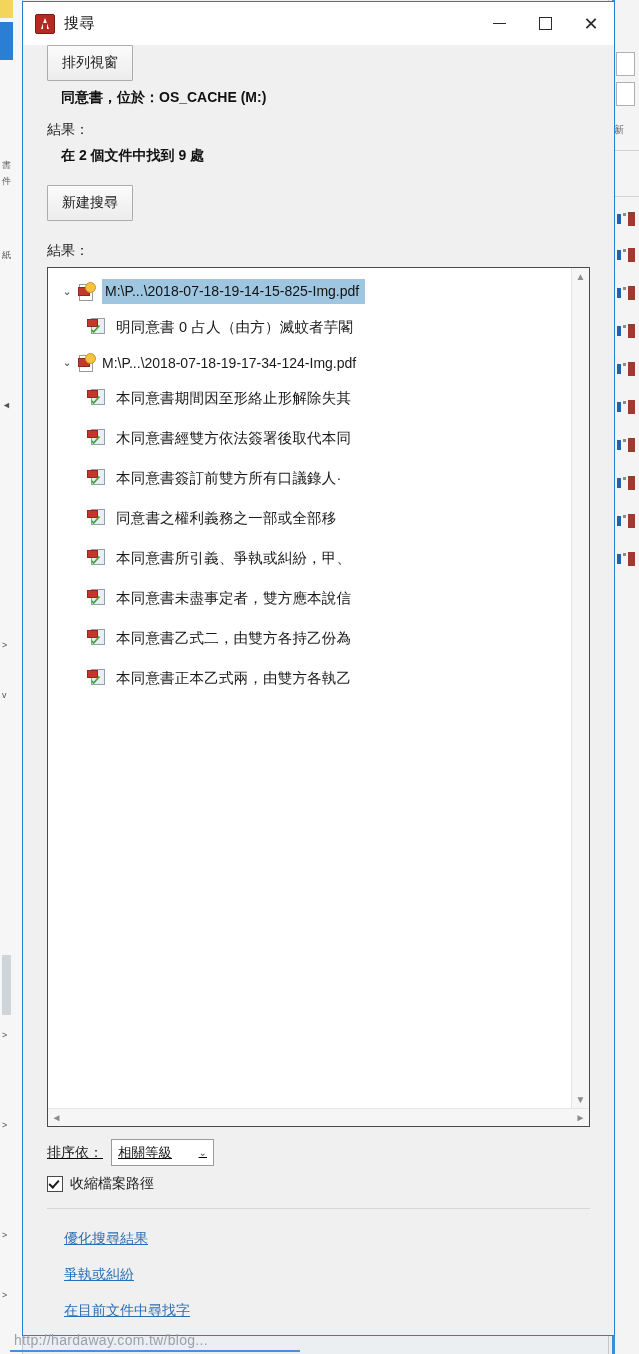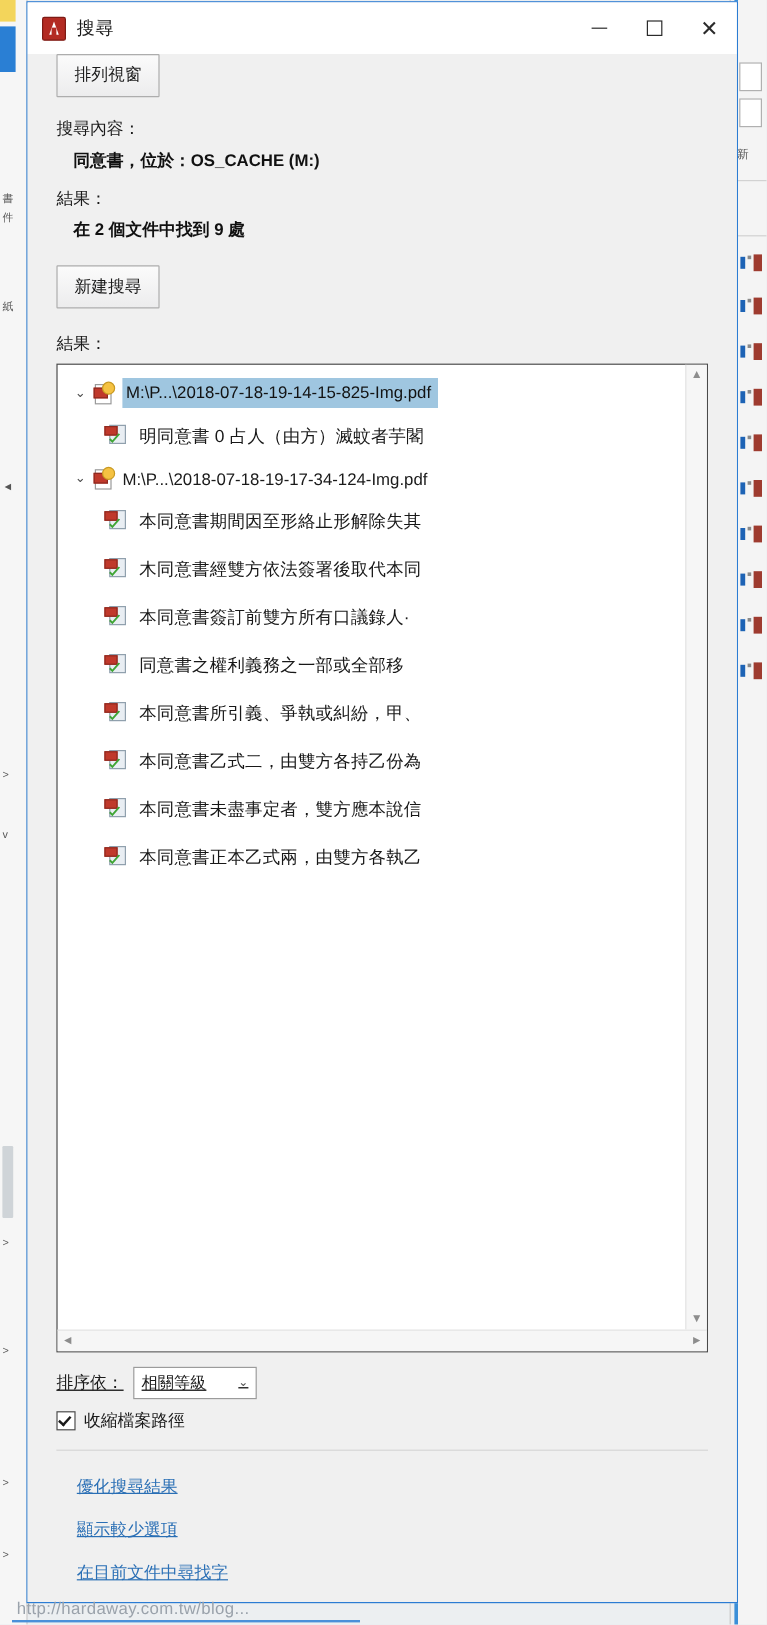--- a/index.html
+++ b/index.html
@@ -430,21 +430,20 @@
         <div class="win-btn">
             <span class="ex">✕</span>
           </div>
       </div>
     </div>
 
     <div class="content">
 
       <div class="btn arrange">排列視窗</div>
 
-      <div class="label-line">搜尋內容：</div>
       <div class="value-line">同意書，位於：OS_CACHE (M:)</div>
 
       <div class="label-line tight">結果：</div>
       <div class="value-line">在 2 個文件中找到 9 處</div>
 
       <div style="height:16px"></div>
       <div class="btn newsearch">新建搜尋</div>
 
       <div class="results-label">結果：</div>
 
@@ -530,31 +529,31 @@
                 <span class="hit-text">本同意書所引義、爭執或糾紛，甲、</span>
               </div>
               <div class="hit-row">
                 <div class="hit-icon">
                   <span class="pg"></span>
                   <span class="rtag"></span>
                   <svg class="chk" viewBox="0 0 12 12">
                     <path d="M1 6 L4 9 L11 1 L9.5 0 L4 6.4 L2.2 4.7 Z" fill="#3fa535"></path>
                   </svg>
                 </div>
+                <span class="hit-text">本同意書未盡事定者，雙方應本說信</span>
+              </div>
+              <div class="hit-row">
+                <div class="hit-icon">
+                  <span class="pg"></span>
+                  <span class="rtag"></span>
+                  <svg class="chk" viewBox="0 0 12 12">
+                    <path d="M1 6 L4 9 L11 1 L9.5 0 L4 6.4 L2.2 4.7 Z" fill="#3fa535"></path>
+                  </svg>
+                </div>
                 <span class="hit-text">本同意書乙式二，由雙方各持乙份為</span>
-              </div>
-              <div class="hit-row">
-                <div class="hit-icon">
-                  <span class="pg"></span>
-                  <span class="rtag"></span>
-                  <svg class="chk" viewBox="0 0 12 12">
-                    <path d="M1 6 L4 9 L11 1 L9.5 0 L4 6.4 L2.2 4.7 Z" fill="#3fa535"></path>
-                  </svg>
-                </div>
-                <span class="hit-text">本同意書未盡事定者，雙方應本說信</span>
               </div>
               <div class="hit-row">
                 <div class="hit-icon">
                   <span class="pg"></span>
                   <span class="rtag"></span>
                   <svg class="chk" viewBox="0 0 12 12">
                     <path d="M1 6 L4 9 L11 1 L9.5 0 L4 6.4 L2.2 4.7 Z" fill="#3fa535"></path>
                   </svg>
                 </div>
                 <span class="hit-text">本同意書正本乙式兩，由雙方各執乙</span>
@@ -581,21 +580,21 @@
 
       <div class="check-row">
         <div class="checkbox"></div>
         <div class="check-label">收縮檔案路徑</div>
       </div>
 
       <div class="divider"></div>
 
       <div class="links" id="footer-links">
           <div class="link-row"><span class="link">優化搜尋結果</span></div>
-          <div class="link-row"><span class="link">顯示較少選項</span></div>
+          <div class="link-row"><span class="link">爭執或糾紛</span></div>
           <div class="link-row"><span class="link">在目前文件中尋找字</span></div>
         </div>
     </div>
   </div>
 
   <div class="wm-underline"></div>
   <div class="watermark">http://hardaway.com.tw/blog...</div>
 </div>
 
 </body></html>

